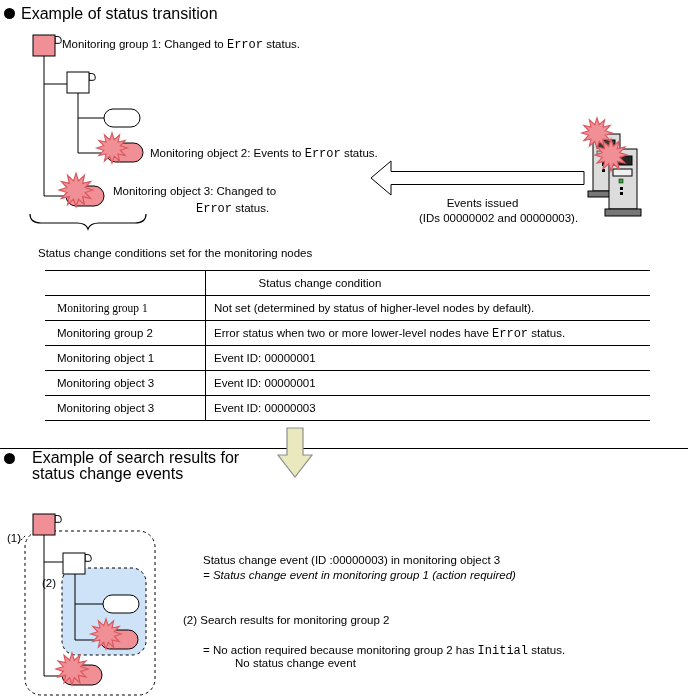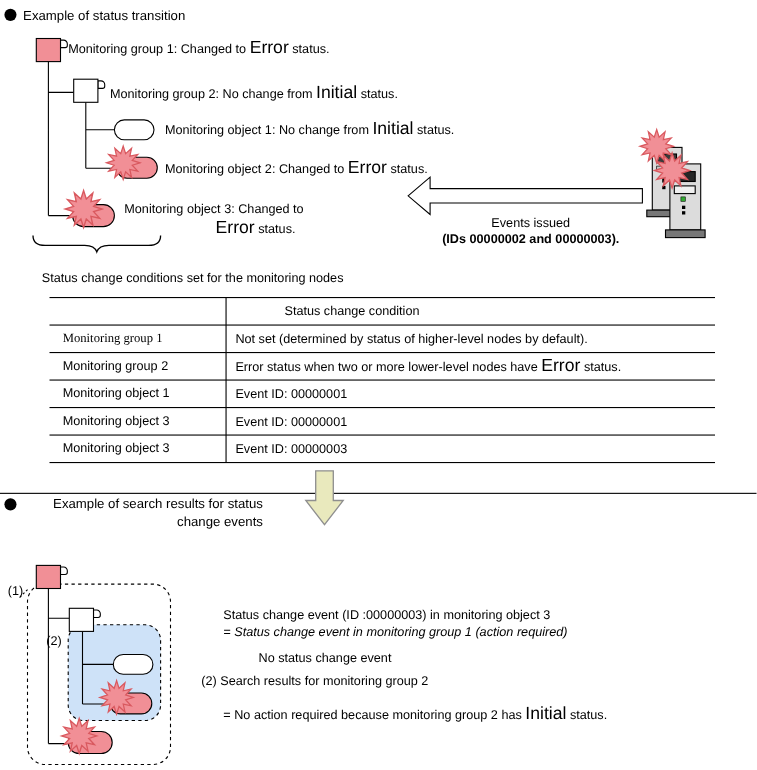--- a/index.html
+++ b/index.html
@@ -1,20 +1,20 @@
 <!DOCTYPE html>
 <html><head>
 <meta charset="utf-8">
 <style>
   html,body{margin:0;padding:0;background:#fff;}
   .canvas{position:relative;width:688px;height:700px;background:#fff;overflow:hidden;
           font-family:"Liberation Sans",sans-serif;color:#000;}
   .t{position:absolute;font-size:11.5px;line-height:14px;white-space:nowrap;}
-  .h{position:absolute;font-size:12px;line-height:16px;}
-  .mono{font-family:Liberation Sans, sans-serif;font-size:16px;}
+  .h{position:absolute;font-size:16px;line-height:16px;}
+  .mono{font-family:Liberation Mono, monospace;font-size:12px;}
   .bullet{position:absolute;width:11px;height:11px;border-radius:50%;background:#000;}
   .hline{position:absolute;height:1px;background:#000;}
   .vline{position:absolute;width:1px;background:#000;}
   .cell-c{text-align:center;}
   svg{position:absolute;overflow:visible;}
 </style>
 </head>
 <body>
 
 <div class="canvas">
@@ -62,28 +62,26 @@
       <rect x="613" y="169" width="19" height="7" fill="#f0f0f0" stroke="#000"></rect>
       <rect x="619" y="179" width="4" height="4" fill="#33AA33" stroke="#000" stroke-width="0.5"></rect>
       <rect x="620" y="187" width="3" height="3" fill="#000"></rect>
       <rect x="620" y="192" width="3" height="3" fill="#000"></rect>
       <rect x="605" y="209" width="36" height="7" fill="#777777" stroke="#000"></rect>
     </g>
     <use href="#burst-shape" transform="translate(611,155) scale(1.0)"></use>
   </svg>
 
   <div class="t" style="left:62px;top:37px;"><span>Monitoring group 1: Changed to </span><span class="mono">Error</span><span> status.</span></div>
-  <div class="t" style="left:100px;top:78px;"><span>Monitoring group 2: No change from </span><span class="mono">Initial</span><span> status.</span></div>
-  <div class="t" style="left:150px;top:111px;"><span>Monitoring object 1: No change from </span><span class="mono">Initial</span><span> status.</span></div>
-  <div class="t" style="left:150px;top:146px;"><span>Monitoring object 2: Changed to </span><span class="mono">Error</span><span> status.</span></div>
+  <div class="t" style="left:150px;top:146px;"><span>Monitoring object 2: Events to </span><span class="mono">Error</span><span> status.</span></div>
   <div class="t" style="left:113px;top:184px;">Monitoring object 3: Changed to</div>
   <div class="t" style="left:196px;top:201px;"><span class="mono">Error</span><span> status.</span></div>
 
   <div class="t cell-c" style="left:380px;top:196px;width:205px;">Events issued</div>
-  <div class="t cell-c" style="left:380px;top:211px;width:205px;font-weight:bold;">(IDs 00000002 and 00000003).</div>
+  <div class="t cell-c" style="left:396px;top:211px;width:205px;">(IDs 00000002 and 00000003).</div>
 
   <div class="t" style="left:38px;top:246px;">Status change conditions set for the monitoring nodes</div>
   <div class="hline" style="left:45px;top:270px;width:605px;"></div>
   <div class="hline" style="left:45px;top:295px;width:605px;"></div>
   <div class="hline" style="left:45px;top:320px;width:605px;"></div>
   <div class="hline" style="left:45px;top:345px;width:605px;"></div>
   <div class="hline" style="left:45px;top:370px;width:605px;"></div>
   <div class="hline" style="left:45px;top:395px;width:605px;"></div>
   <div class="hline" style="left:45px;top:420px;width:605px;"></div>
   <div class="vline" style="left:205px;top:270px;height:150px;"></div>
@@ -100,37 +98,37 @@
   <div class="t" style="left:214px;top:376px;"><span>Event ID: 00000001</span><span class="mono"></span><span></span></div>
   <div class="t" style="left:57px;top:401px;">Monitoring object 3</div>
   <div class="t" style="left:214px;top:401px;"><span>Event ID: 00000003</span><span class="mono"></span><span></span></div>
 
   <div class="hline" style="left:0;top:448px;width:688px;"></div>
   <svg style="left:270px;top:420px;" width="50" height="62">
     <polygon points="17,8 33,8 33,35 42,35 25,57 8,35 17,35" stroke="#8F8F8F" stroke-width="1.2" fill="#E9E9BD"></polygon>
   </svg>
 
   <div class="bullet" style="left:4px;top:453px;"></div>
-  <div class="h" style="left:21px;top:450px;width:218px;white-space:normal;text-align:right;">Example of search results for status change events</div>
+  <div class="h" style="left:32px;top:450px;width:218px;white-space:normal;">Example of search results for status change events</div>
 
   <svg style="left:0;top:505px;" width="210" height="195">
     <rect x="25" y="26" width="130" height="164" rx="16" fill="none" stroke="#000" stroke-dasharray="3,3"></rect>
     <path d="M18,38 L26,30" stroke="#000" stroke-dasharray="2,2" fill="none"></path>
     <rect x="62" y="63" width="84" height="87" rx="14" stroke="#000" stroke-dasharray="3,3" fill="#CEE2F8"></rect>
     <path d="M44,30 V171 M44,57 H63 M75,69 V135 M75,99 H103 M75,135 H99 M44,171 H61" stroke="#000" stroke-width="1" fill="none"></path>
     <use href="#folder-shape" x="33" y="6" fill="#F18F96"></use>
     <use href="#folder-shape" x="63" y="45" fill="#ffffff"></use>
     <rect x="103" y="90" width="36" height="18" rx="9" fill="#ffffff" stroke="#000"></rect>
     <rect x="100" y="125" width="38" height="19" rx="9.5" stroke="#000" fill="#F18F96"></rect>
     <use href="#burst-shape" transform="translate(106,129) scale(0.95)"></use>
     <rect x="62" y="160" width="40" height="20" rx="10" stroke="#000" fill="#F18F96"></rect>
     <use href="#burst-shape" transform="translate(72,164) scale(1.0)"></use>
   </svg>
   <div class="t" style="left:7px;top:531px;">(1)</div>
   <div class="t" style="left:42px;top:576px;">(2)</div>
 
   <div class="t" style="left:203px;top:553px;">Status change event (ID :00000003) in monitoring object 3</div>
   <div class="t" style="left:203px;top:568px;font-style:italic;">= Status change event in monitoring group 1 (action required)</div>
   <div class="t" style="left:183px;top:613px;">(2) Search results for monitoring group 2</div>
-  <div class="t" style="left:203px;top:592px;padding-left:32px;">No status change event</div>
+  <div class="t" style="left:203px;top:656px;padding-left:32px;">No status change event</div>
   <div class="t" style="left:203px;top:643px;"><span>= No action required because monitoring group 2 has </span><span class="mono">Initial</span><span> status.</span></div>
 
 </div>
 
 </body></html>

